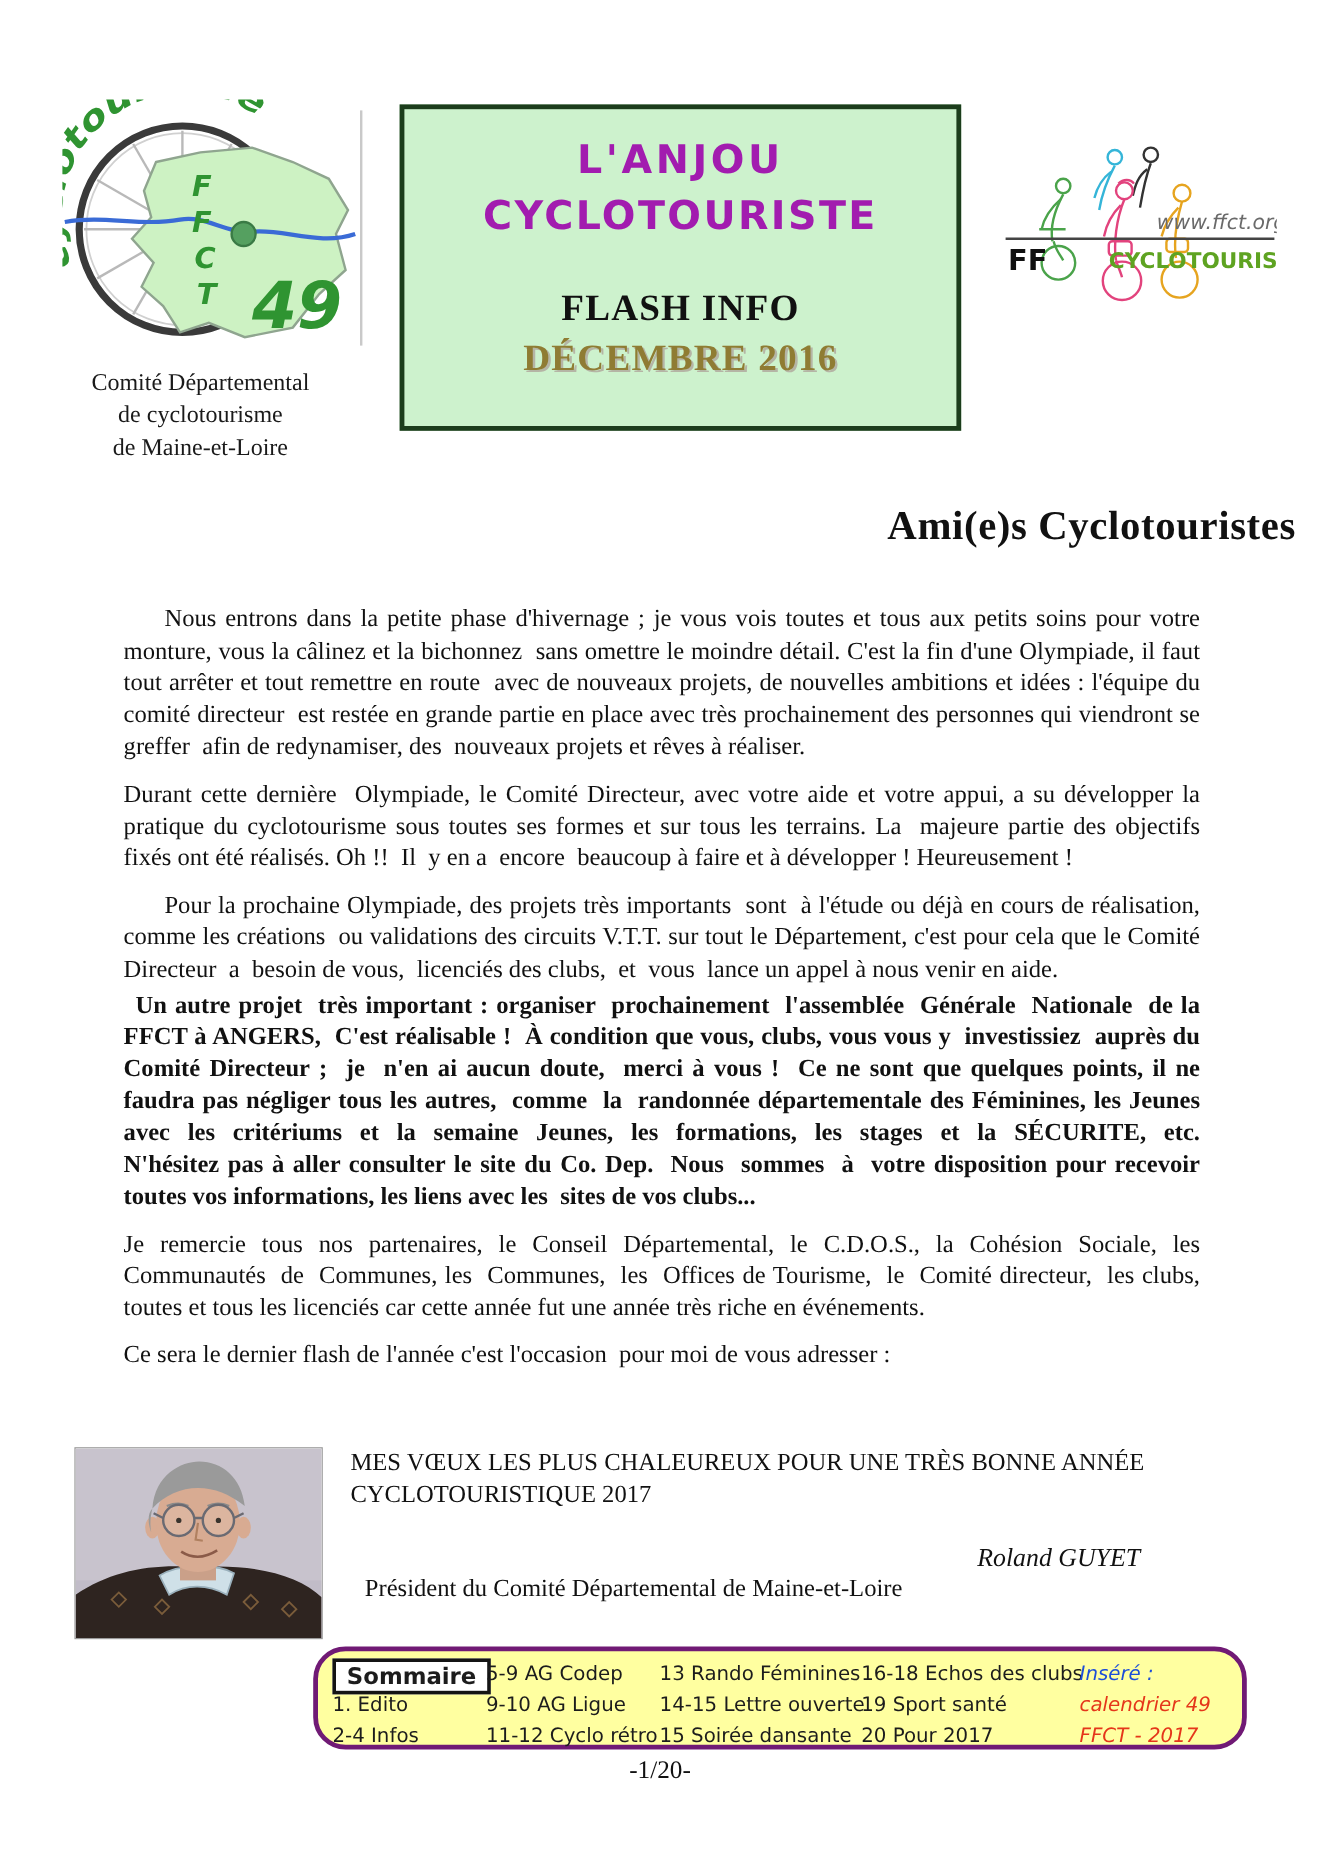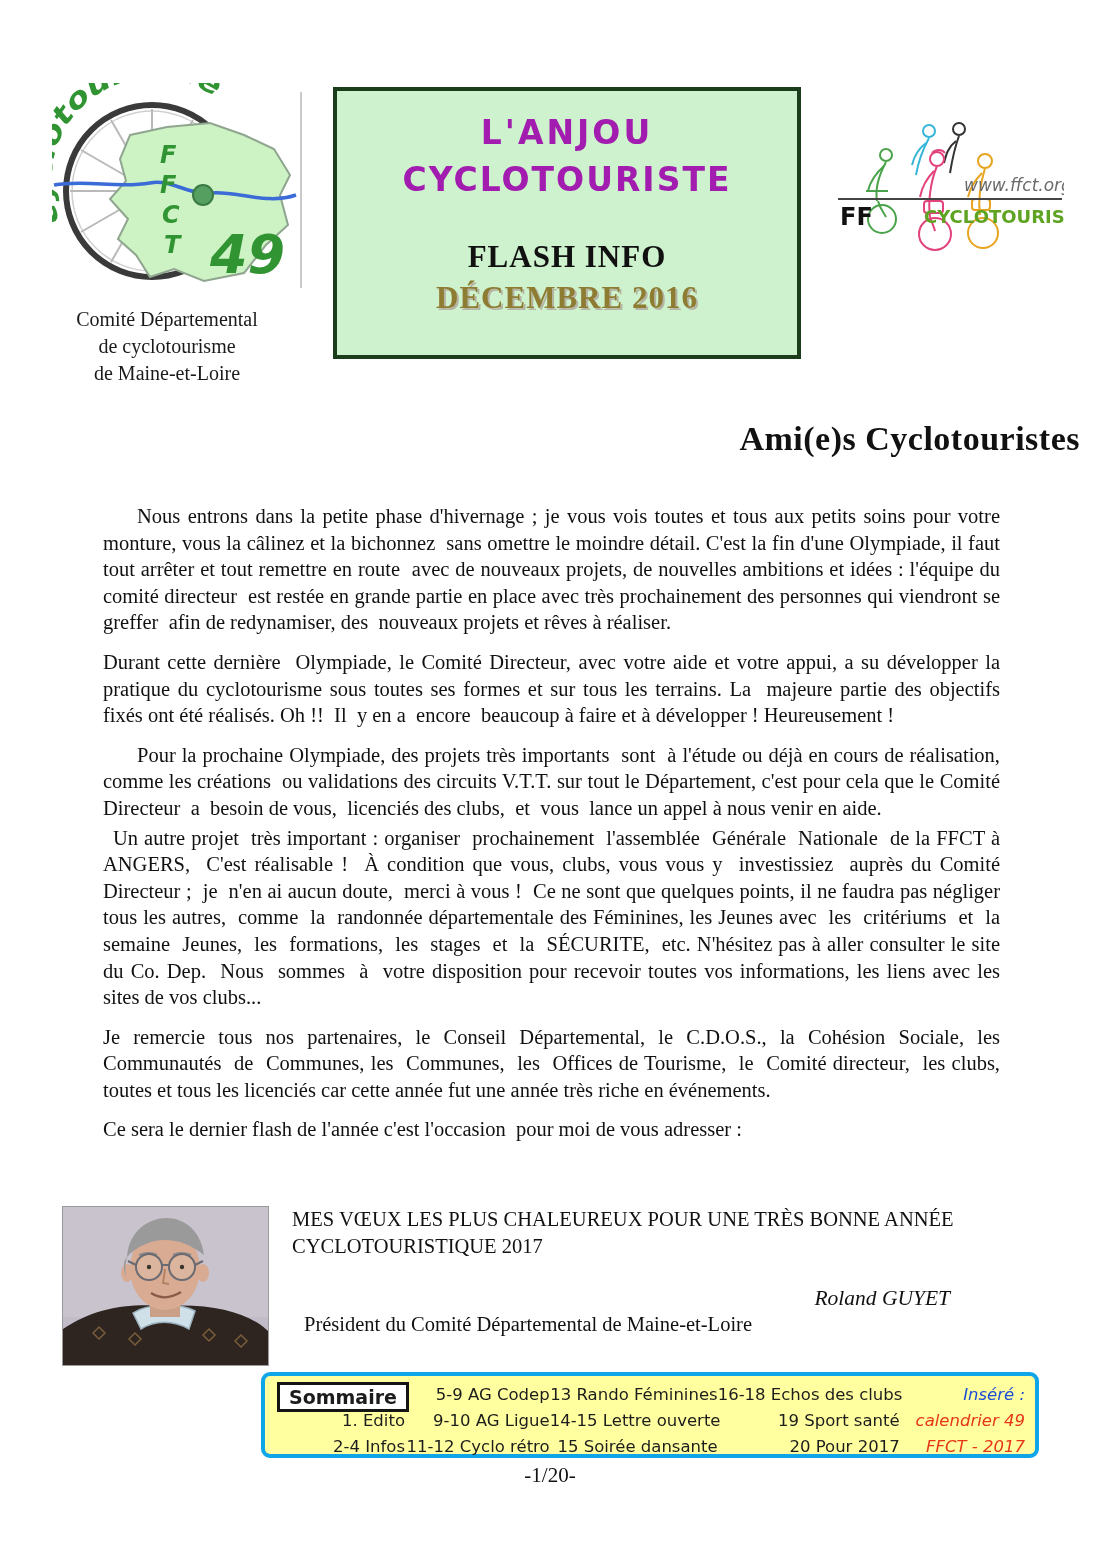--- a/index.html
+++ b/index.html
@@ -32,34 +32,34 @@
     position:absolute;top:420px;left:0;width:1080px;text-align:right;
     font-size:34px;font-weight:bold;letter-spacing:.5px;
   }
   .body-text{
     position:absolute;top:503px;left:103px;width:897px;
     font-size:20.5px;line-height:26.6px;text-align:justify;
   }
   .body-text p{margin:0 0 13px 0;white-space:pre-wrap;}
   .body-text p.tight{margin-bottom:3px;}
   .ind-lg{text-indent:34px;}
-  .ind-sm{text-indent:10px;}
+  .ind-sm{text-indent:10px;font-weight:bold;}
   
   .sig-block{position:absolute;left:62px;top:1206px;width:940px;}
   .photo{position:absolute;left:0;top:0;width:205px;height:158px;border:1px solid #9a9a9a;}
   .voeux{margin-left:230px;width:675px;font-size:20.5px;line-height:27px;}
   .sig-name{margin-top:26px;text-align:right;padding-right:52px;
     font-style:italic;font-size:21.5px;}
   .sig-role{margin-top:2px;text-align:center;padding-right:8px;font-size:20.5px;}
   
   .sommaire{
     position:absolute;left:261px;top:1372px;width:778px;height:86px;
-    background:#ffffa0;border:4px solid #0ea5e9;border-radius:9px;
+    background:#ffffa0;border:4px solid #701a75;border-radius:27px;
     font-family:"DejaVu Sans", sans-serif;font-size:16.5px;color:#1c1c1c;
-    box-sizing:border-box;padding:6px 10px 4px 12px;text-align:right;
+    box-sizing:border-box;padding:6px 10px 4px 12px;
   }
   .som-cols{display:flex;}
   .som-col{display:flex;flex-direction:column;}
   .som-col > div{height:26px;line-height:26px;white-space:nowrap;}
   .som-c0{width:128px;}
   .som-c1{width:150px;}
   .som-c2{width:168px;}
   .som-c3{width:182px;}
   .som-c4{width:130px;}
   .som-label{

